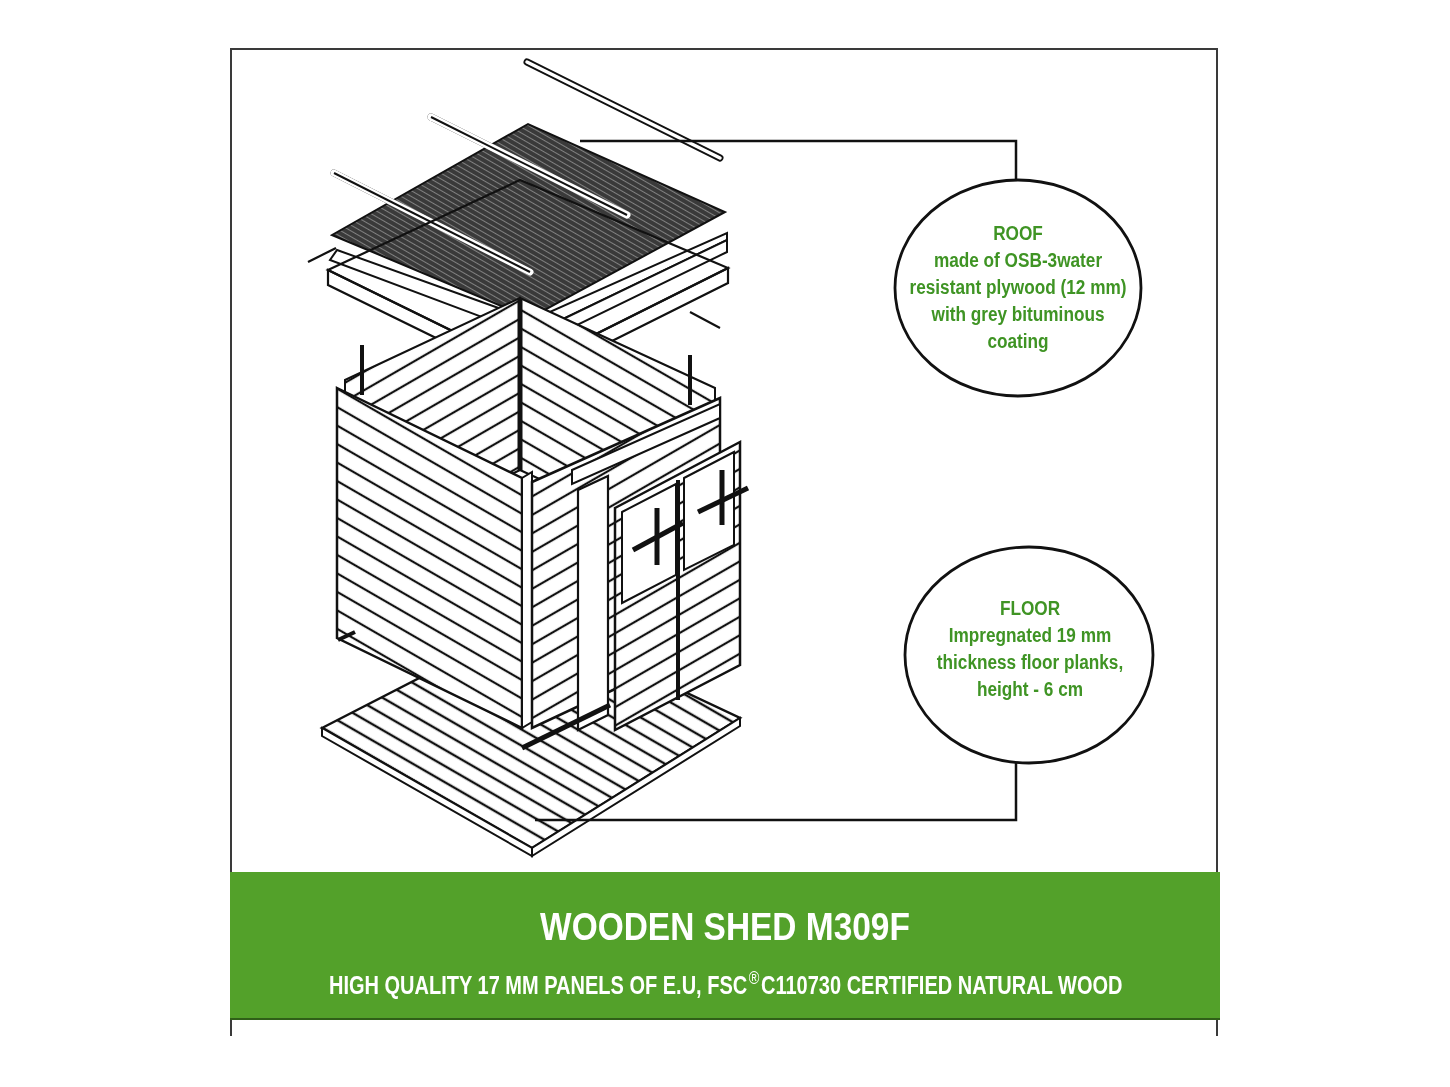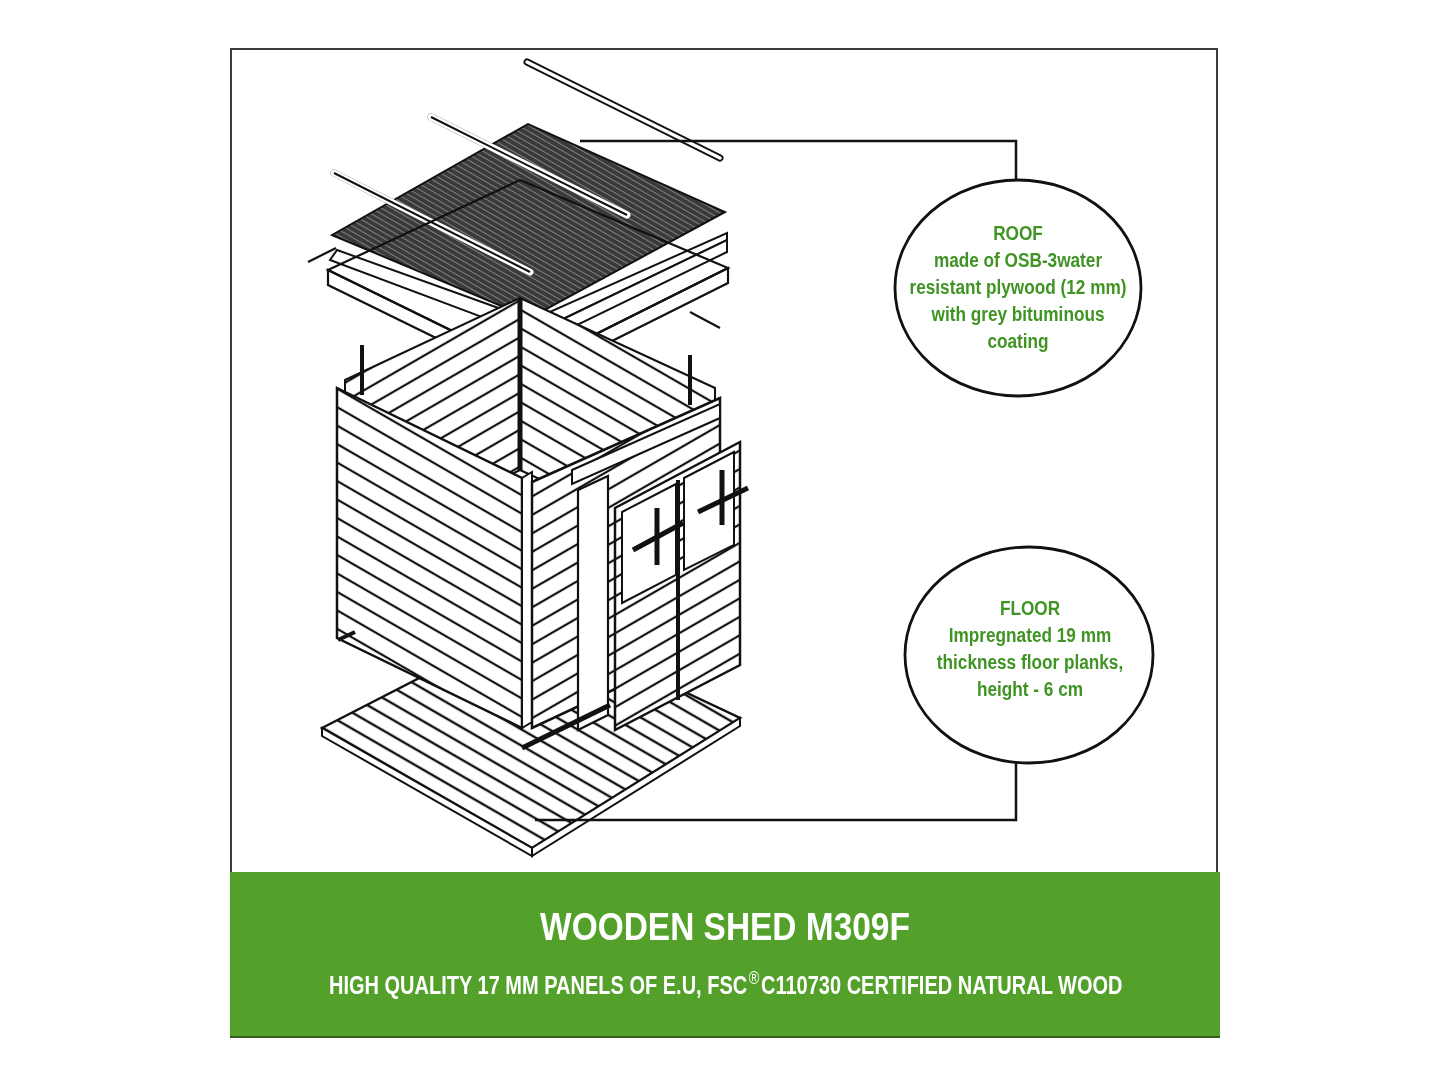--- a/index.html
+++ b/index.html
@@ -3,21 +3,21 @@
   <meta charset="utf-8">
   <style>
     html, body { margin: 0; padding: 0; background: #ffffff; }
     body { width: 1450px; height: 1087px; position: relative; overflow: hidden; font-family: "Liberation Sans", sans-serif; }
     .frame { position: absolute; left: 230px; top: 48px; width: 988px; height: 988px; border: 2px solid #3a3a3a; border-bottom: none; box-sizing: border-box; background: #fff; }
     .art { position: absolute; left: 0; top: 0; width: 1450px; height: 1087px; }
     .callout-text { position: absolute; text-align: center; color: #3f9424; font-weight: bold; font-size: 20px; line-height: 27px; font-family: "Liberation Sans", sans-serif; transform: scaleX(0.86); transform-origin: center; }
     .callout-text div { white-space: nowrap; }
     .roof-text { left: 880px; top: 220px; width: 276px; }
     .floor-text { left: 892px; top: 595px; width: 276px; }
-    .banner { position: absolute; left: 230px; top: 872px; width: 990px; height: 166px; background: #53a12a; border-bottom: 2px solid #2f5f18; box-sizing: border-box; }
+    .banner { position: absolute; left: 230px; top: 872px; width: 990px; height: 148px; background: #53a12a; border-bottom: 2px solid #2f5f18; box-sizing: border-box; }
     .banner-title { position: absolute; left: 0; right: 0; top: 34px; text-align: center; color: #fff; font-weight: bold; font-size: 38px; letter-spacing: 0px; transform: scaleX(0.88); }
     .banner-sub { position: absolute; left: 0; right: 0; top: 96px; text-align: center; color: #fff; font-weight: bold; font-size: 25px; transform: scaleX(0.80); white-space: nowrap; }
     .banner-sub sup { font-size: 18px; font-weight: normal; vertical-align: 10px; margin: 0 2px; }
   </style>
 </head>
 <body>
 
 <div class="frame"></div>
 
 <svg class="art" viewBox="0 0 1450 1087" xmlns="http://www.w3.org/2000/svg">

